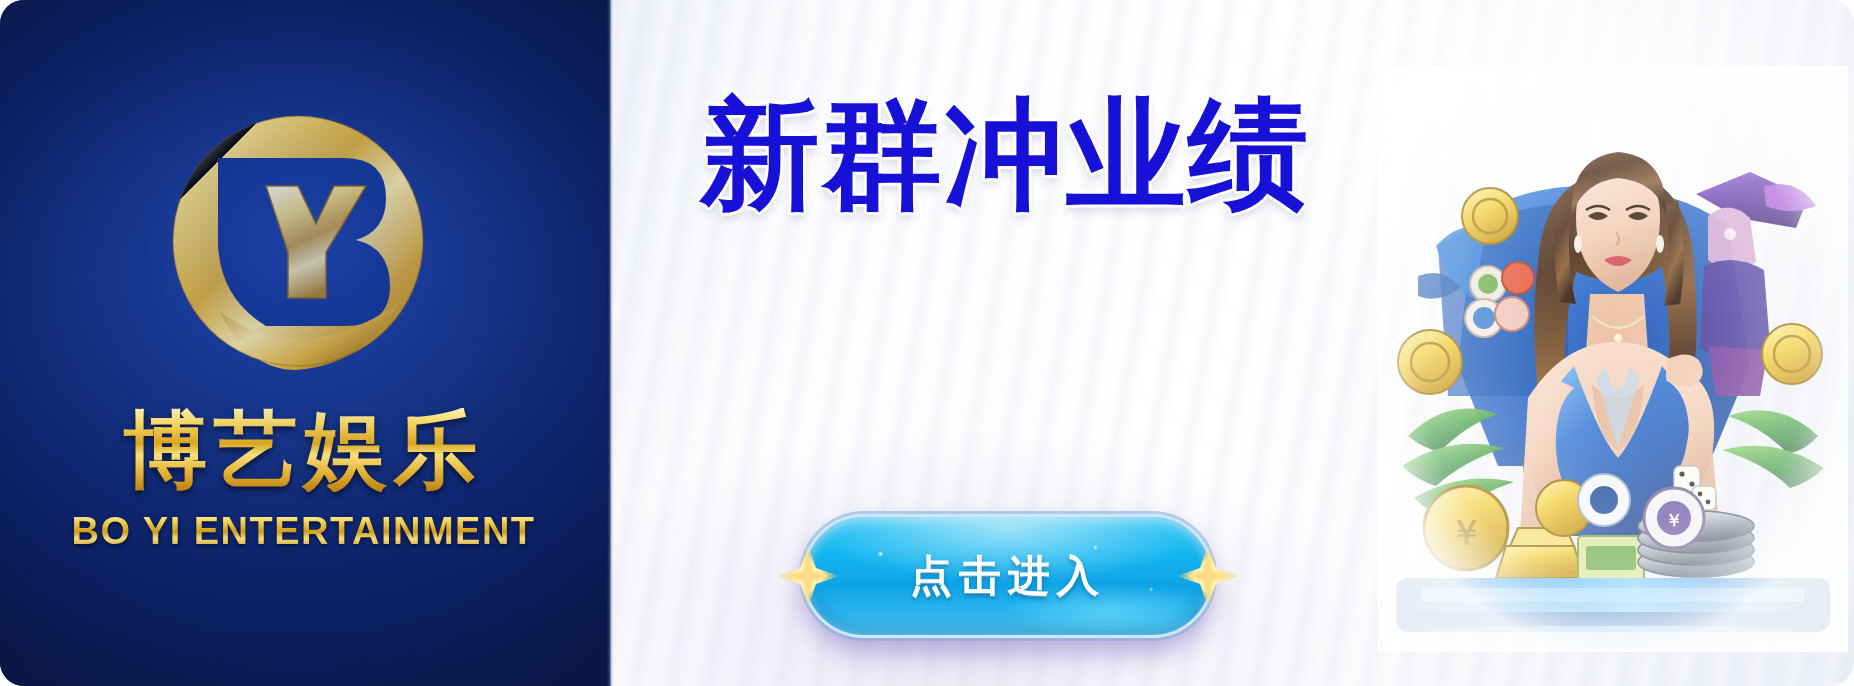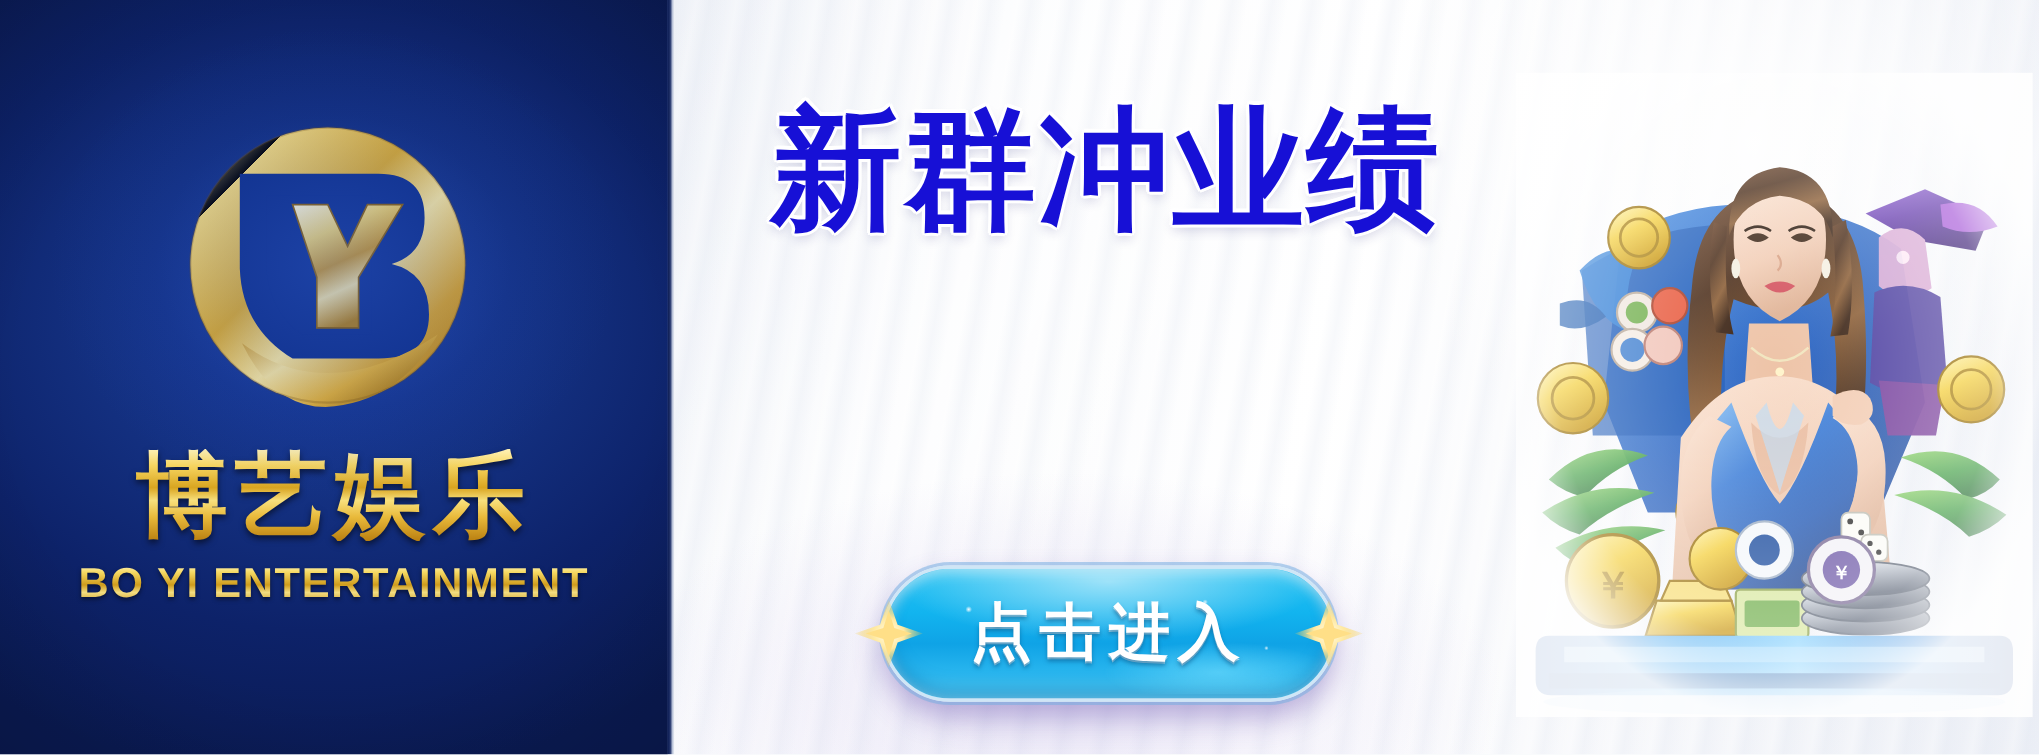--- a/index.html
+++ b/index.html
@@ -7,20 +7,21 @@
     padding: 0;
     background: #ffffff;
   }
   #banner {
     position: relative;
     width: 1854px;
     height: 686px;
     overflow: hidden;
     font-family: "Liberation Sans", "DejaVu Sans", sans-serif;
     background: #f2f4f8;
+    border-radius: 24px;
   }
 
   
   #brand-panel {
     position: absolute;
     left: 0; top: 0;
     width: 607px;
     height: 686px;
     background:
       radial-gradient(ellipse 520px 420px at 48% 42%, #1b3fa0 0%, #143182 38%, #0d2269 68%, #0a1a52 100%),
@@ -197,21 +198,21 @@
       radial-gradient(circle 2px at 30% 66%, rgba(255,255,255,0.85) 0%, rgba(255,255,255,0) 100%),
       radial-gradient(circle 2.5px at 72% 24%, rgba(255,255,255,0.8) 0%, rgba(255,255,255,0) 100%),
       radial-gradient(circle 2px at 86% 62%, rgba(255,255,255,0.8) 0%, rgba(255,255,255,0) 100%),
       radial-gradient(ellipse 150px 40px at 75% 82%, rgba(120,225,255,0.55) 0%, rgba(120,225,255,0) 70%);
     pointer-events: none;
   }
   #cta-label {
     position: relative;
     font-family: "DejaVu Sans", "Liberation Sans", sans-serif;
     font-weight: 700;
-    font-size: 56px;
+    font-size: 42px;
     letter-spacing: 7px;
     color: #ffffff;
     white-space: nowrap;
     text-shadow: 0 3px 4px rgba(10,80,130,0.55), 0 1px 0 rgba(255,255,255,0.6);
   }
   .sparkle {
     position: absolute;
     top: 50%;
     width: 74px; height: 74px;
     margin-top: -37px;

